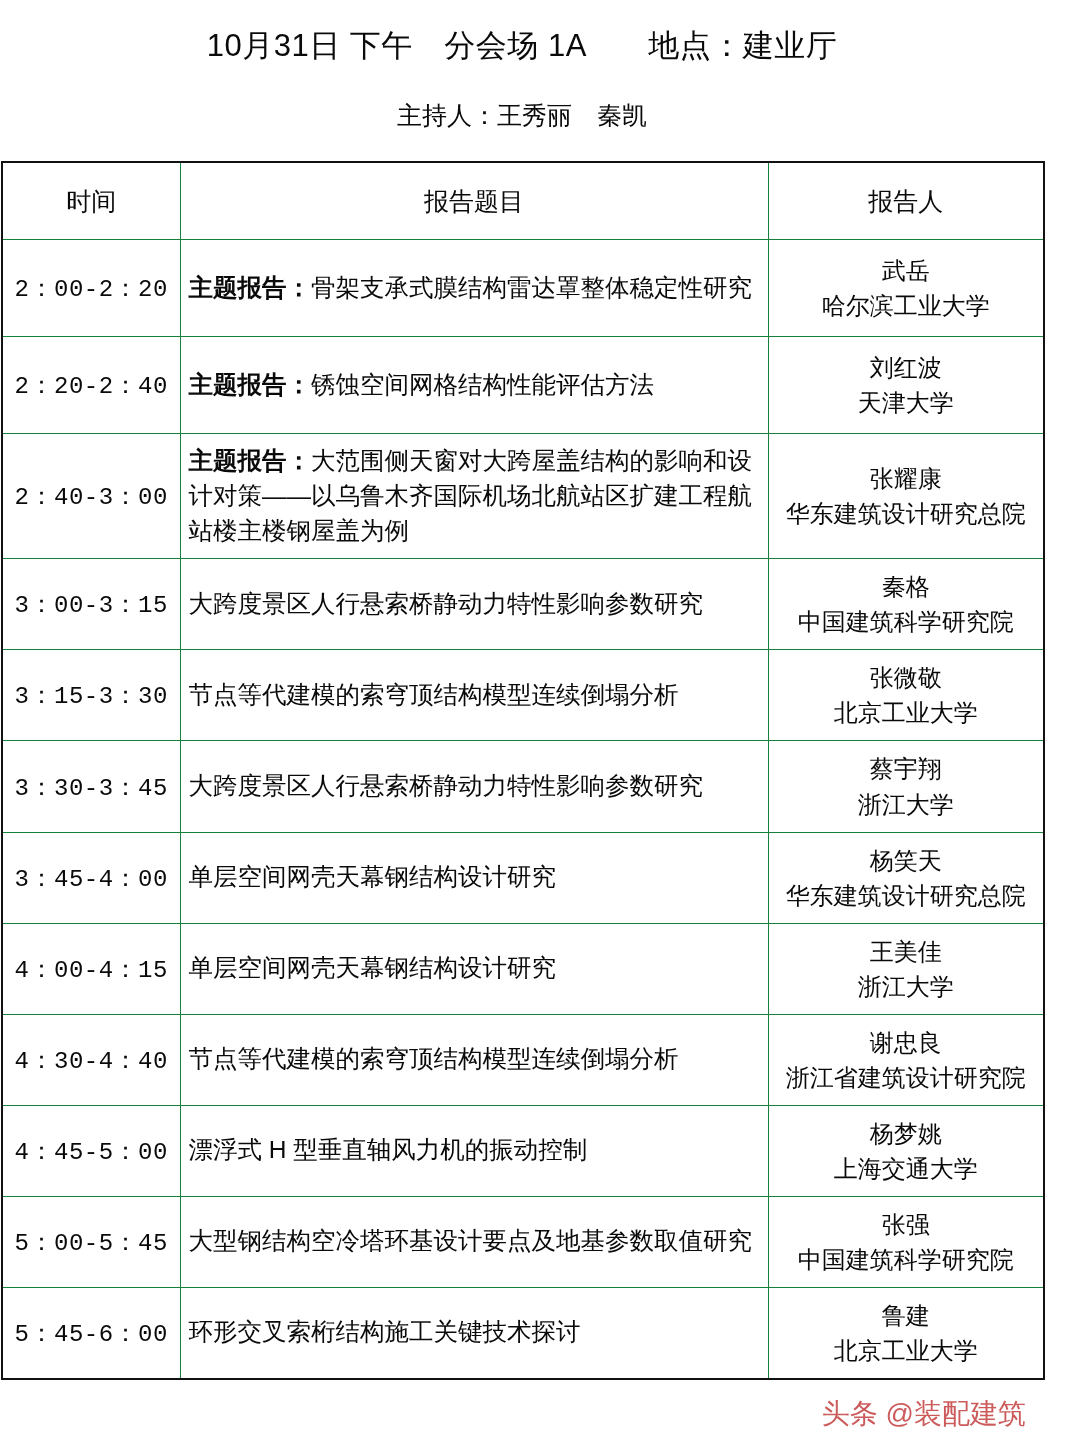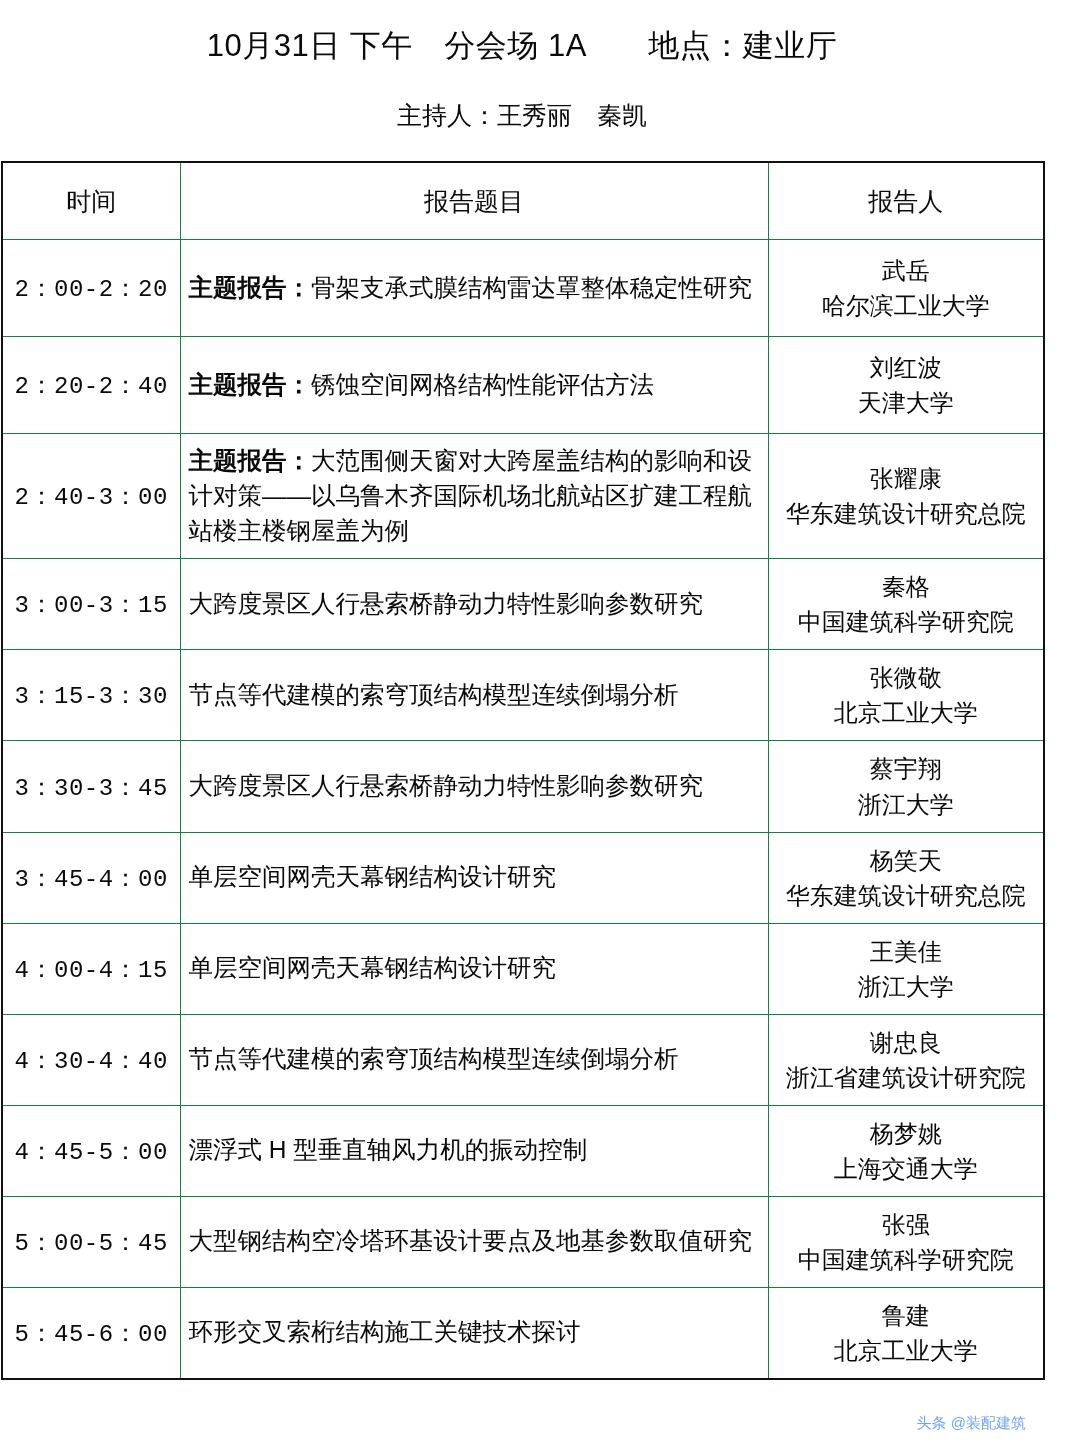--- a/index.html
+++ b/index.html
@@ -105,22 +105,22 @@
 
   
   tr.r1 td { height: 76px; }
   tr.r2 td { height: 66px; }
 
   
   .watermark {
     position: absolute;
     right: 18px;
     bottom: 22px;
-    font-size: 15px;
-    color: #3b82f6;
+    font-size: 28px;
+    color: #b91c1c;
     opacity: 0.72;
     white-space: nowrap;
     font-family: "Liberation Sans", "DejaVu Sans", sans-serif;
     pointer-events: none;
     text-align: center;
   }
 </style>
 </head>
 <body>
 

